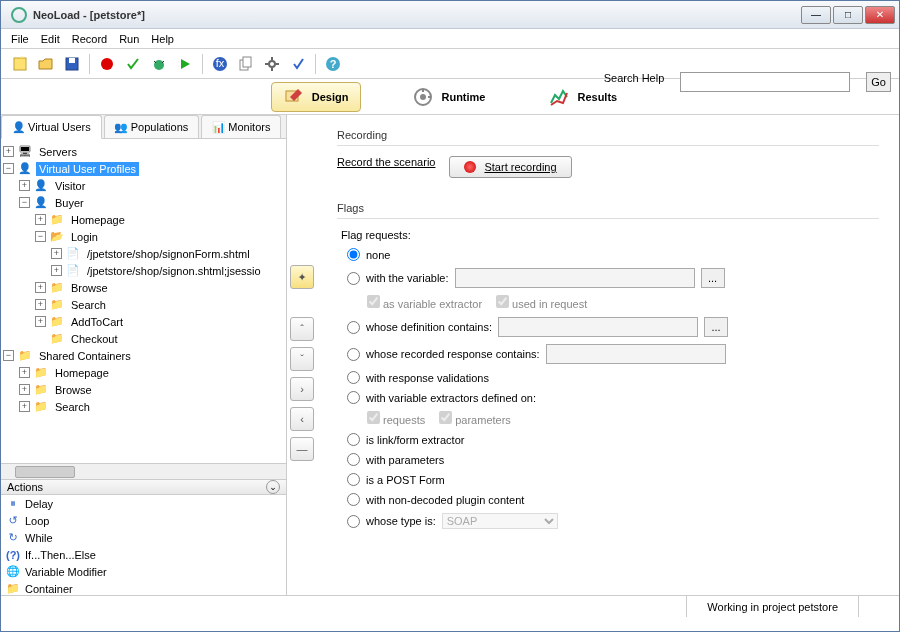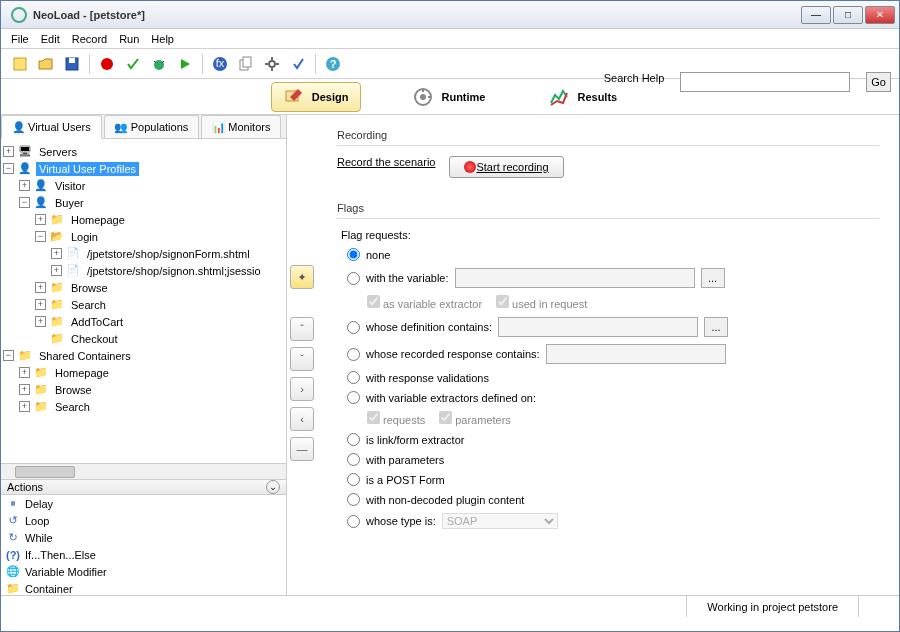--- a/index.html
+++ b/index.html
@@ -51,21 +51,21 @@
 .action-row { display: flex; align-items: center; height: 17px; padding: 0 4px; gap: 4px; cursor: pointer; }
 .action-ico { width: 16px; text-align: center; }
 
 .center-col { width: 30px; display: flex; flex-direction: column; align-items: center; padding-top: 150px; gap: 6px; }
 .center-btn { width: 24px; height: 24px; border: 1px solid #b0b0b0; border-radius: 3px; background: linear-gradient(#fdfdfd,#e8e8e8); display: flex; align-items: center; justify-content: center; cursor: pointer; color: #555; }
 
 .right-panel { flex: 1; overflow: auto; padding: 10px 20px; }
 .group { margin-bottom: 20px; }
 .group-title { padding: 4px 0; color: #333; border-bottom: 1px solid #ddd; margin-bottom: 10px; }
 .rec-row { display: flex; align-items: flex-start; gap: 14px; text-decoration: underline; }
-.record-btn { padding: 4px 14px; border: 1px solid #999; border-radius: 3px; background: linear-gradient(#fdfdfd,#e8e8e8); cursor: pointer; display: flex; align-items: center; }
+.record-btn { padding: 4px 14px; border: 1px solid #999; border-radius: 3px; background: linear-gradient(#fdfdfd,#e8e8e8); cursor: pointer; display: flex; align-items: center; gap: 8px; }
 .rec-dot { width: 12px; height: 12px; background: radial-gradient(#f66,#c00); border-radius: 50%; }
 
 .flag-row { display: flex; align-items: center; gap: 6px; margin: 7px 0 7px 10px; }
 .flag-row input[type=radio] { margin: 0; }
 .flag-row input[type=text] { height: 20px; border: 1px solid #aaa; padding: 0 4px; }
 .flag-row input[type=text]:disabled { background: #f4f4f4; }
 .flag-row select:disabled { background: #f4f4f4; color: #888; }
 .browse-btn { width: 24px; height: 20px; border: 1px solid #aaa; background: #f0f0f0; cursor: pointer; }
 .sub-checks { margin-left: 30px; display: flex; gap: 14px; color: #888; }
 .sub-checks input { margin-right: 3px; }

